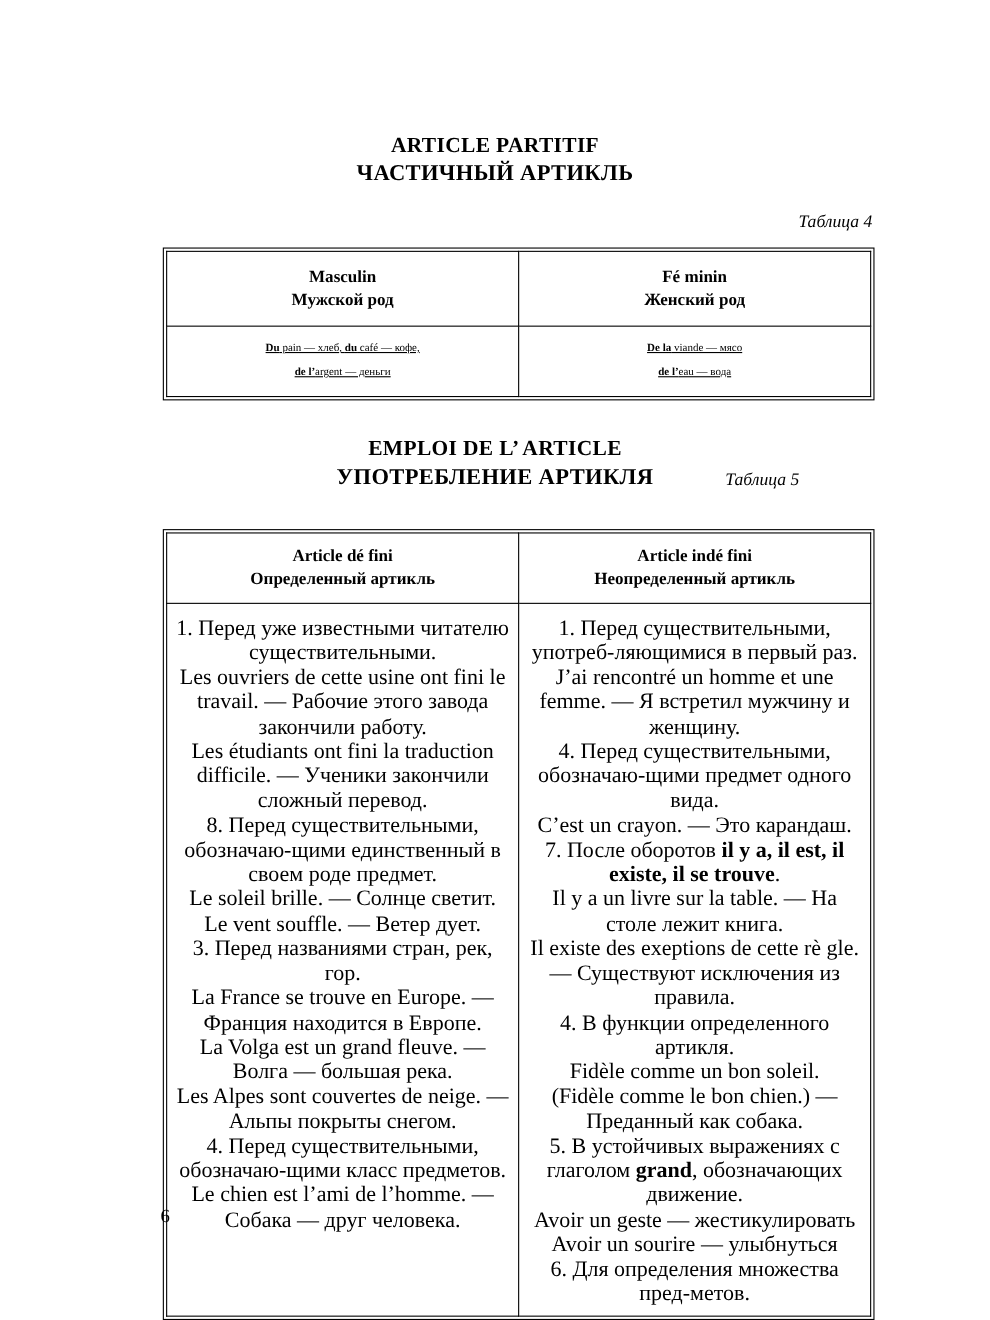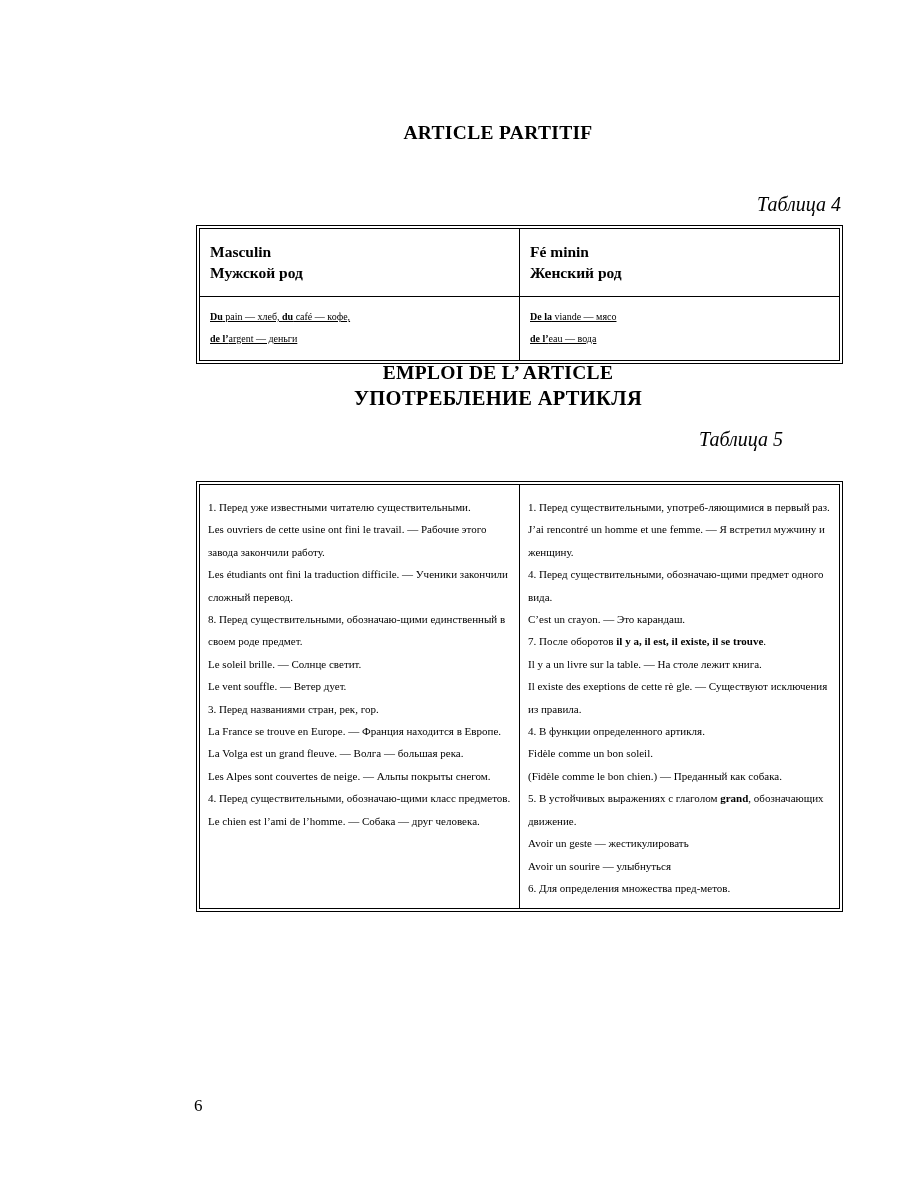--- a/index.html
+++ b/index.html
@@ -16,21 +16,20 @@
     color: #000000;
     overflow: hidden;
   }
 
   .page {
     position: absolute;
     left: 0;
     top: 0;
     width: 724px;
     height: 1200px;
-    margin-left: 48px;
   }
 
   
   .section-heading {
     text-align: center;
     font-weight: bold;
     letter-spacing: 0.02em;
   }
   .section-heading .line {
     display: block;
@@ -41,31 +40,31 @@
     left: 150px;
     top: 120px;
     width: 600px;
   }
   #heading-partitif .line-1 { font-size: 19.5px; line-height: 25px; }
   #heading-partitif .line-2 { font-size: 20.5px; line-height: 26px; }
 
   #heading-emploi {
     position: absolute;
     left: 150px;
-    top: 360px;
+    top: 396px;
     width: 600px;
   }
   #heading-emploi .line-1 { font-size: 19.5px; line-height: 25px; }
   #heading-emploi .line-2 { font-size: 20.5px; line-height: 26px; }
 
   
   .table-caption {
     position: absolute;
     font-style: italic;
-    font-size: 20px;
+    font-size: 16px;
     text-align: right;
     width: 200px;
   }
   #caption-4 { left: 593px; top: 193px; }
   #caption-5 { left: 593px; top: 428px; text-align: center; }
 
   
   .doc-table {
     position: absolute;
     border-collapse: separate;
@@ -92,42 +91,42 @@
     width: 641px;
   }
   #table-5 {
     left: 148px;
     top: 481px;
     width: 641px;
   }
 
   .cell-pad {
     padding: 7px 10px 8px 10px;
-    text-align: left;
+    text-align: center;
   }
 
   .t-head .cell-pad {
     font-weight: bold;
     font-size: 15.5px;
     line-height: 21px;
     padding-top: 10px;
     padding-bottom: 11px;
   }
   #table-4 .t-head .cell-pad { padding-top: 12px; padding-bottom: 13px; }
 
   #table-4 .t-body .cell-pad {
     font-size: 10px;
     line-height: 22px;
     padding-top: 9px;
     padding-bottom: 10px;
     text-decoration: underline;
   }
 
   #table-5 .t-body .cell-pad {
-    font-size: 11px;
+    font-size: 20px;
     line-height: 22.4px;
     padding: 11px 8px 9px 8px;
   }
 
   .line { display: block; }
   .cell-pad .line { white-space: normal; }
   b, strong { font-weight: bold; }
 
   
   #page-number {
@@ -137,20 +136,21 @@
     font-size: 17px;
   }
 </style>
 </head>
 <body>
 
 <div class="page">
 
   <div class="section-heading" id="heading-partitif">
     <span class="line line-1">ARTICLE PARTITIF</span>
+    <span class="line line-2">ЧАСТИЧНЫЙ АРТИКЛЬ</span>
   </div>
 
   <div class="table-caption" id="caption-4">Таблица 4</div>
 
   <div class="doc-table" id="table-4">
     <table>
       <tbody>
         <tr class="t-head">
           <td style="width:50%">
             <div class="cell-pad">
@@ -186,20 +186,34 @@
   <div class="section-heading" id="heading-emploi">
     <span class="line line-1">EMPLOI DE L’ ARTICLE</span>
     <span class="line line-2">УПОТРЕБЛЕНИЕ АРТИКЛЯ</span>
   </div>
 
   <div class="table-caption" id="caption-5">Таблица 5</div>
 
   <div class="doc-table" id="table-5">
     <table>
       <tbody>
+        <tr class="t-head">
+          <td style="width:50%">
+            <div class="cell-pad">
+              <span class="line">Article dé fini</span>
+              <span class="line">Определенный артикль</span>
+            </div>
+          </td>
+          <td style="width:50%">
+            <div class="cell-pad">
+              <span class="line">Article indé fini</span>
+              <span class="line">Неопределенный артикль</span>
+            </div>
+          </td>
+        </tr>
         <tr class="t-body">
           <td>
             <div class="cell-pad">
                 <span class="line"><span>1. Перед уже известными читателю существительными.</span></span>
                 <span class="line"><span>Les ouvriers de cette usine ont fini le travail. — Рабочие этого завода закончили работу.</span></span>
                 <span class="line"><span>Les étudiants ont fini la traduction difficile. — Ученики закончили сложный перевод.</span></span>
                 <span class="line"><span>8. Перед существительными, обозначаю-щими единственный в своем роде предмет.</span></span>
                 <span class="line"><span>Le soleil brille. — Солнце светит.</span></span>
                 <span class="line"><span>Le vent souffle. — Ветер дует.</span></span>
                 <span class="line"><span>3. Перед названиями стран, рек, гор.</span></span>

